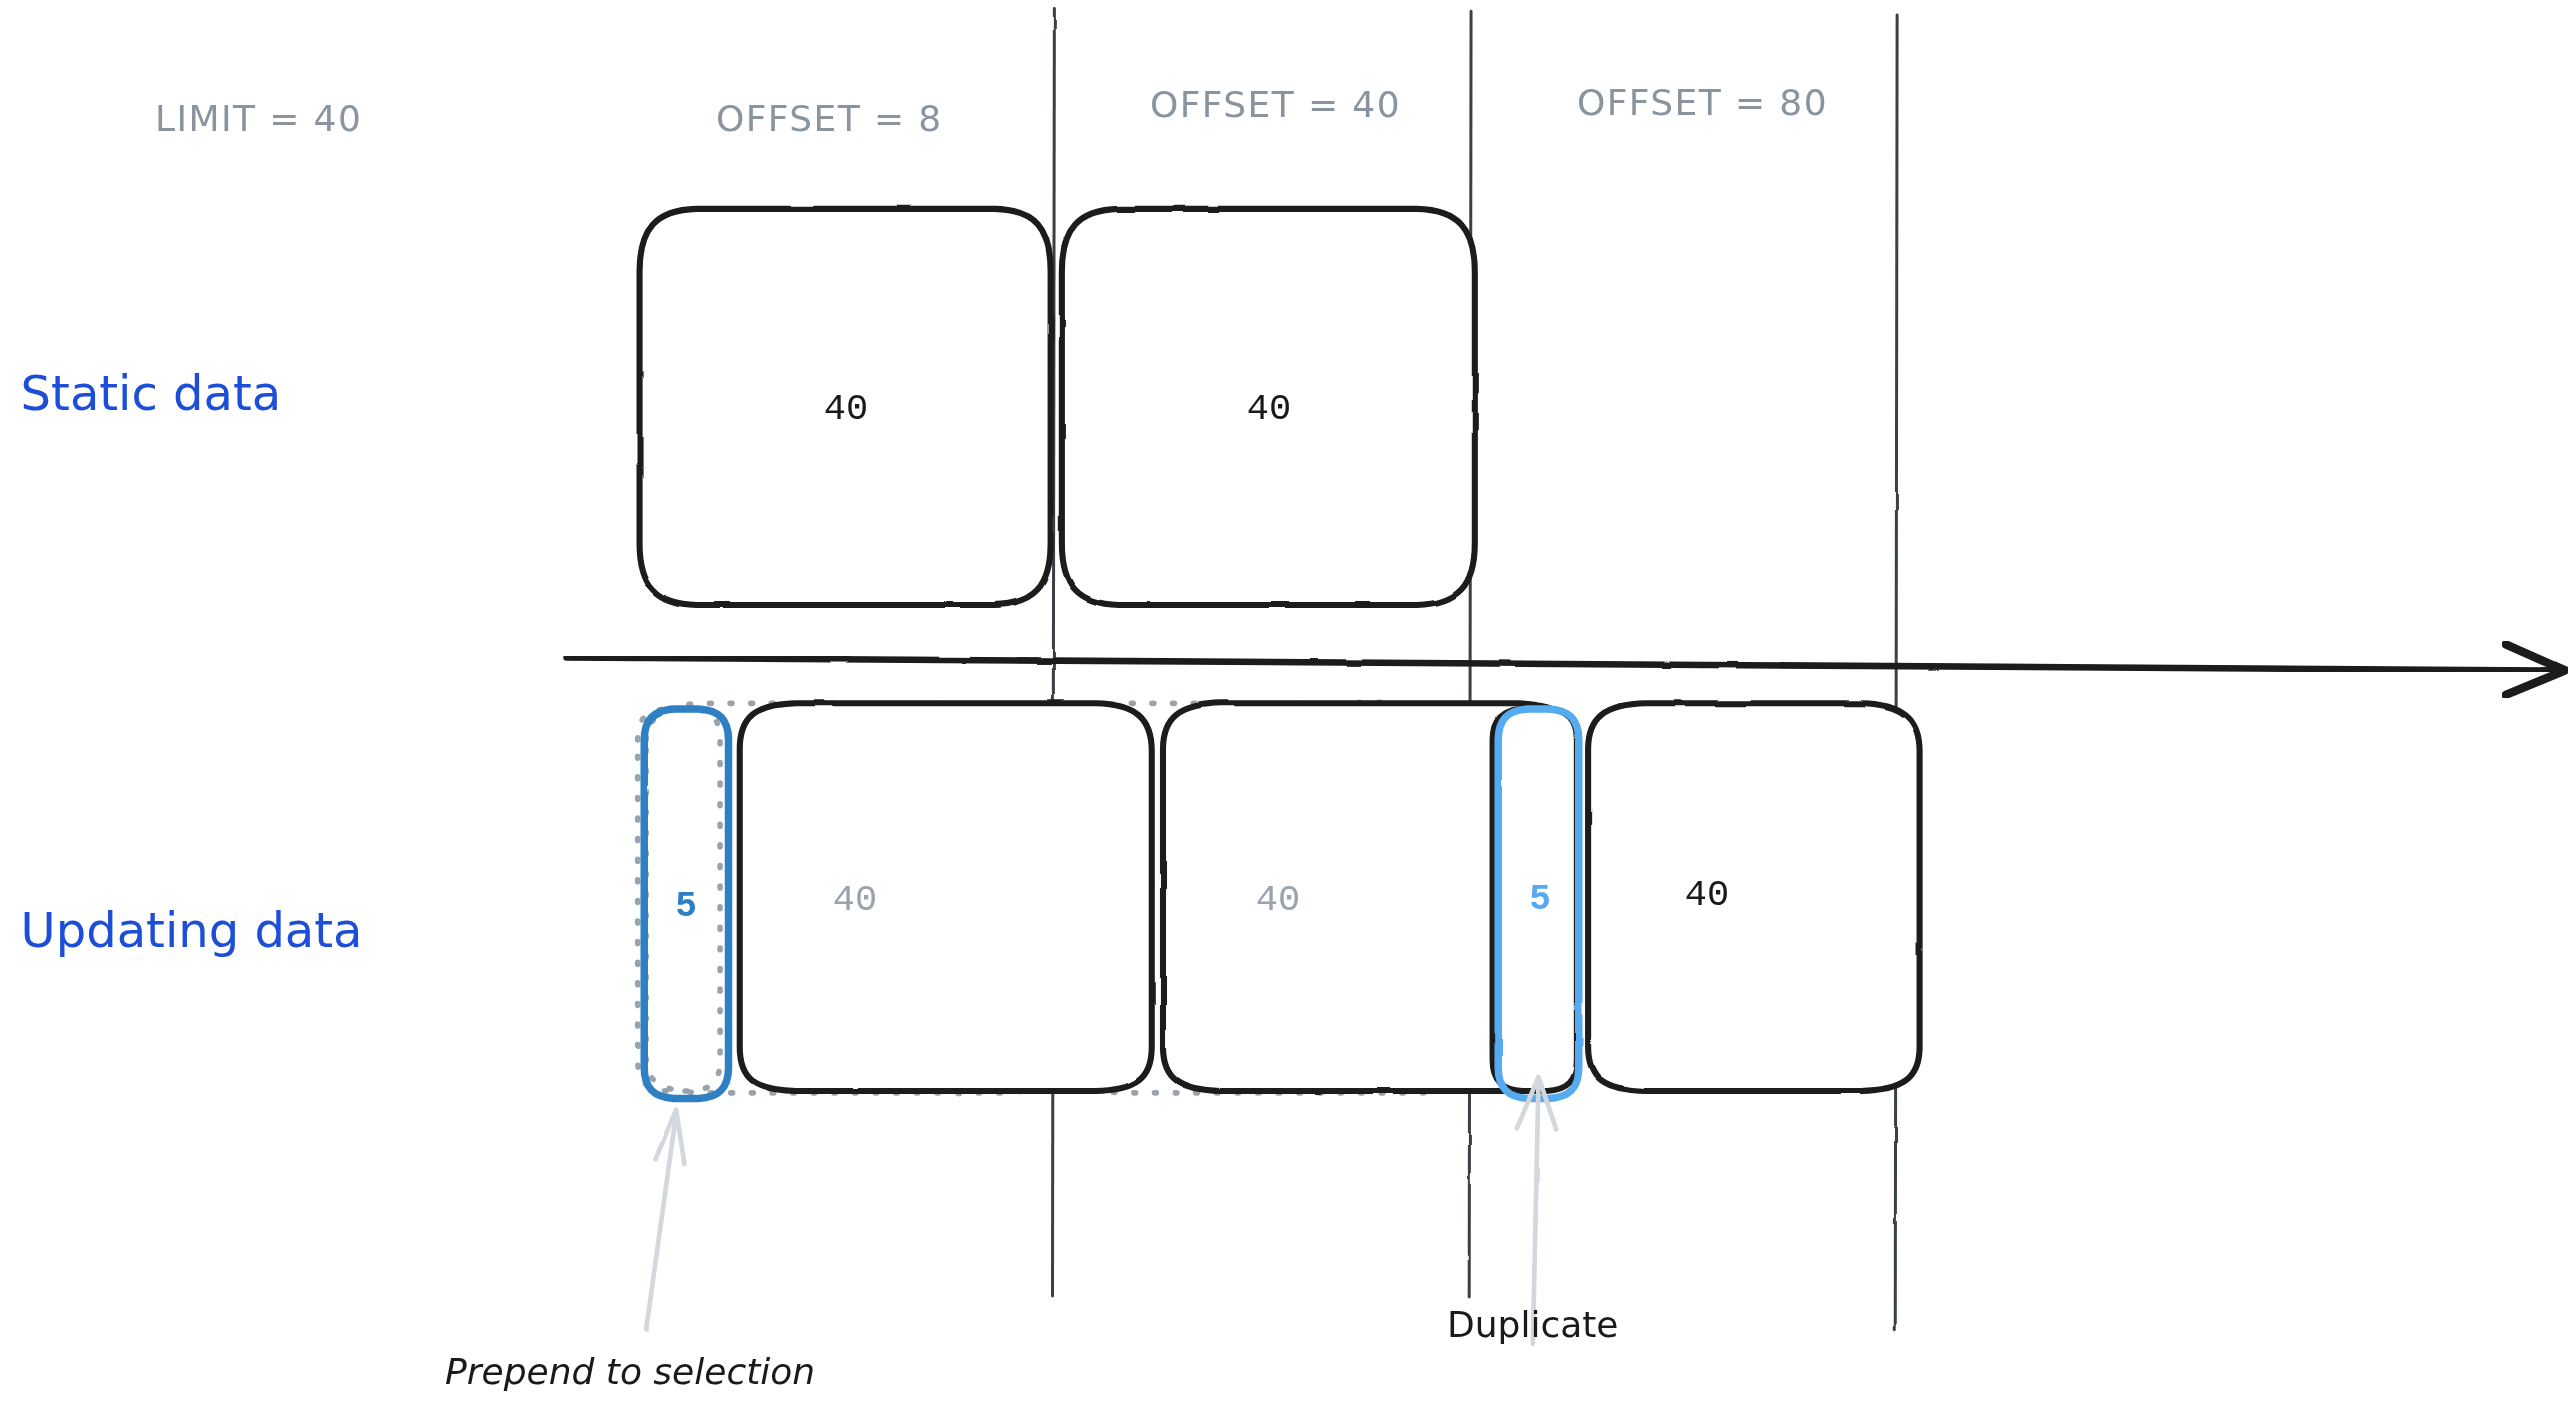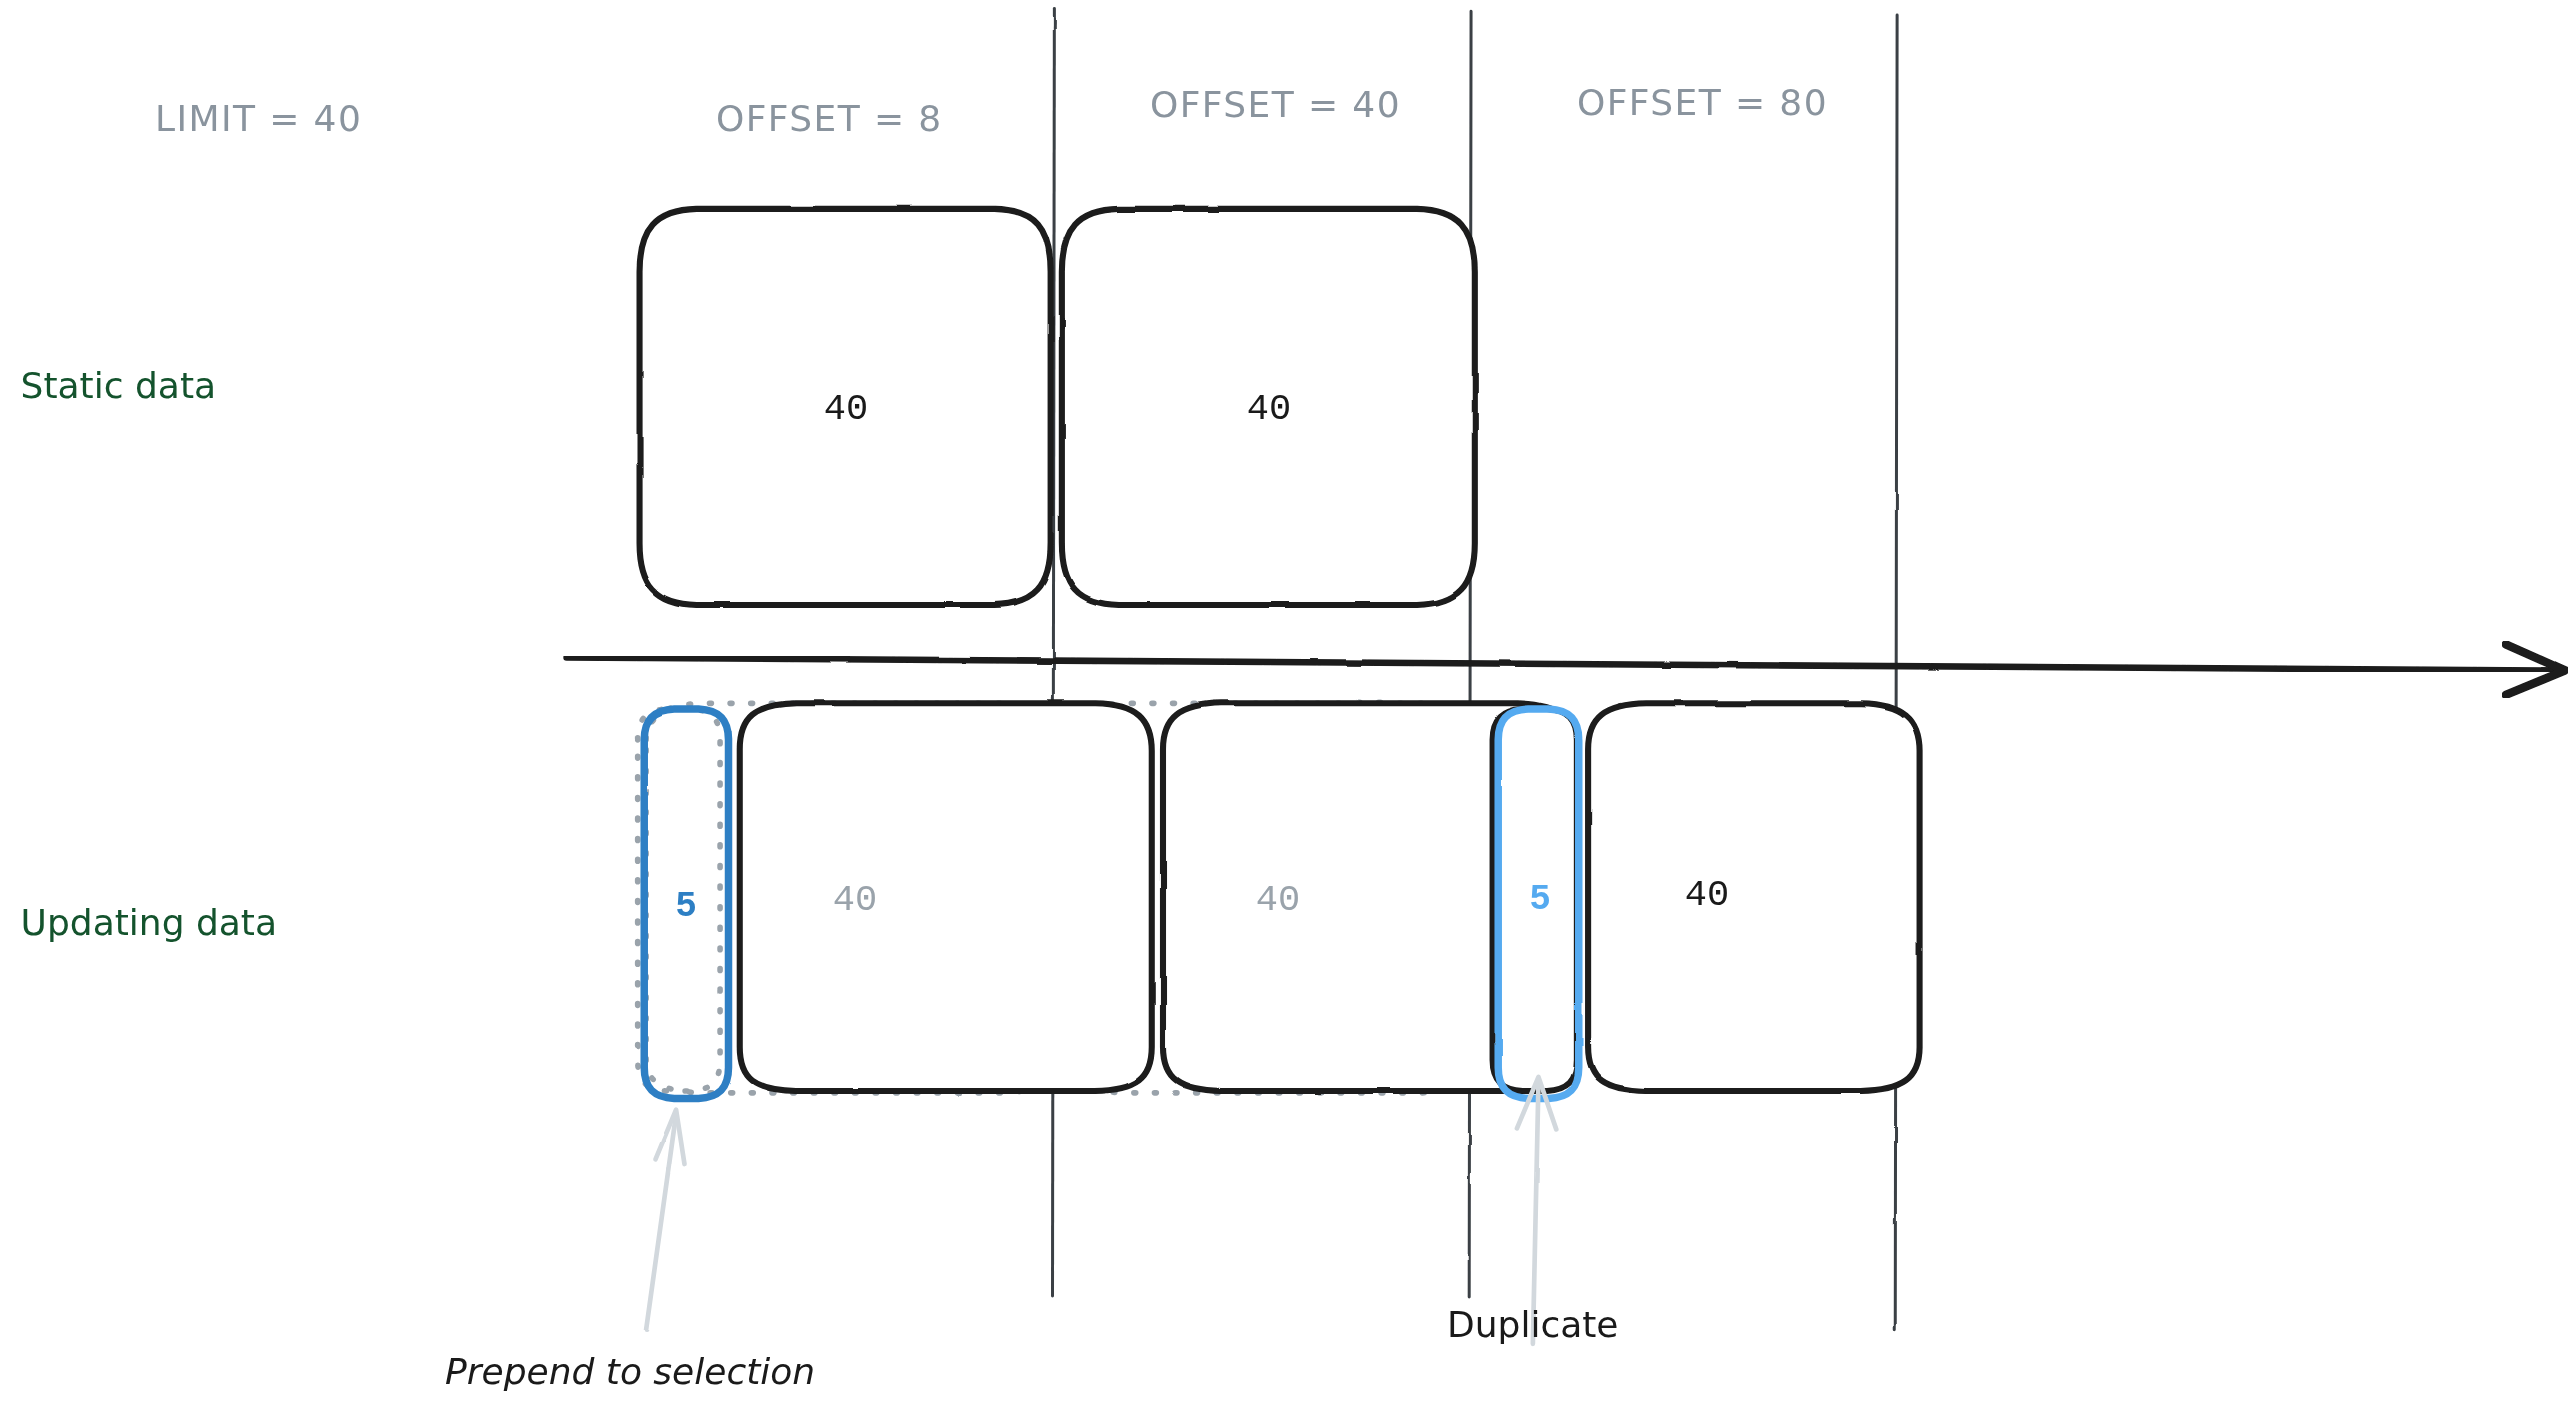--- a/index.html
+++ b/index.html
@@ -32,22 +32,22 @@
     white-space: nowrap;
     font-family: "DejaVu Sans", sans-serif;
   }
   .axis-label {
     color: #8a949e;
     font-size: 36px;
     letter-spacing: 1.4px;
     margin-top: 48px;
   }
   .row-label {
-    color: #14532d;
-    font-size: 36px;
+    color: #1d4ed8;
+    font-size: 48px;
   }
   .box-num-black {
     color: #1a1a1a;
     font-size: 37px;
   }
   .box-num-gray {
     color: #9aa3ab;
     font-size: 37px;
   }
   .box-num-blue-dark {

